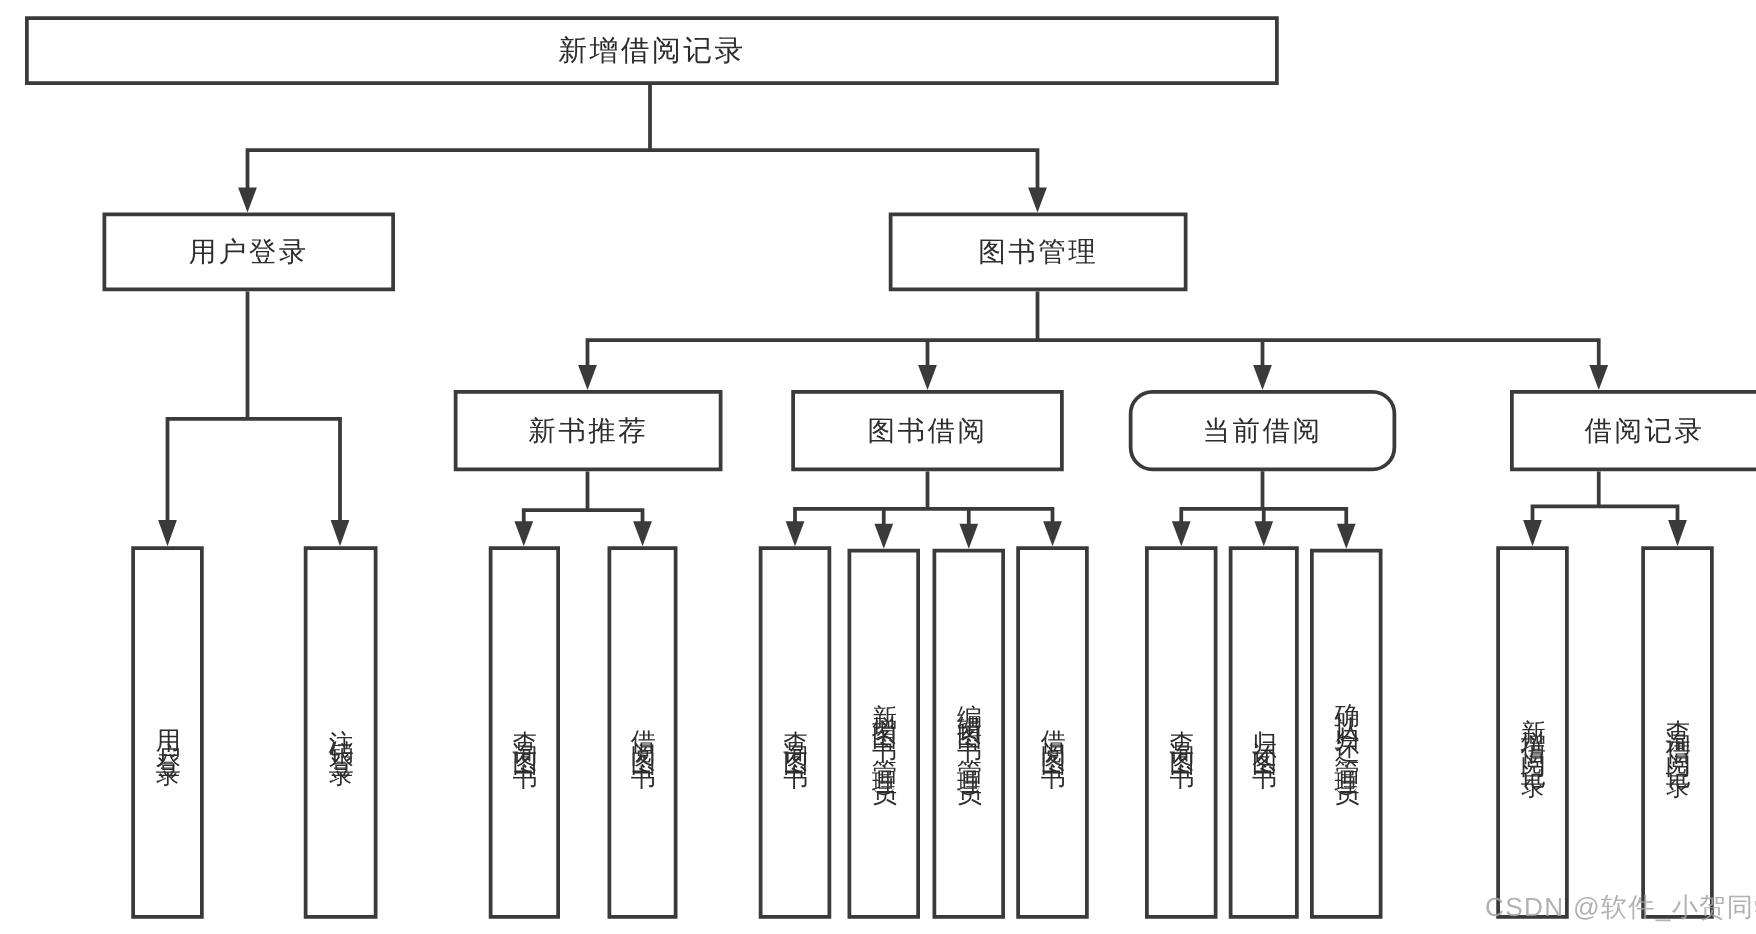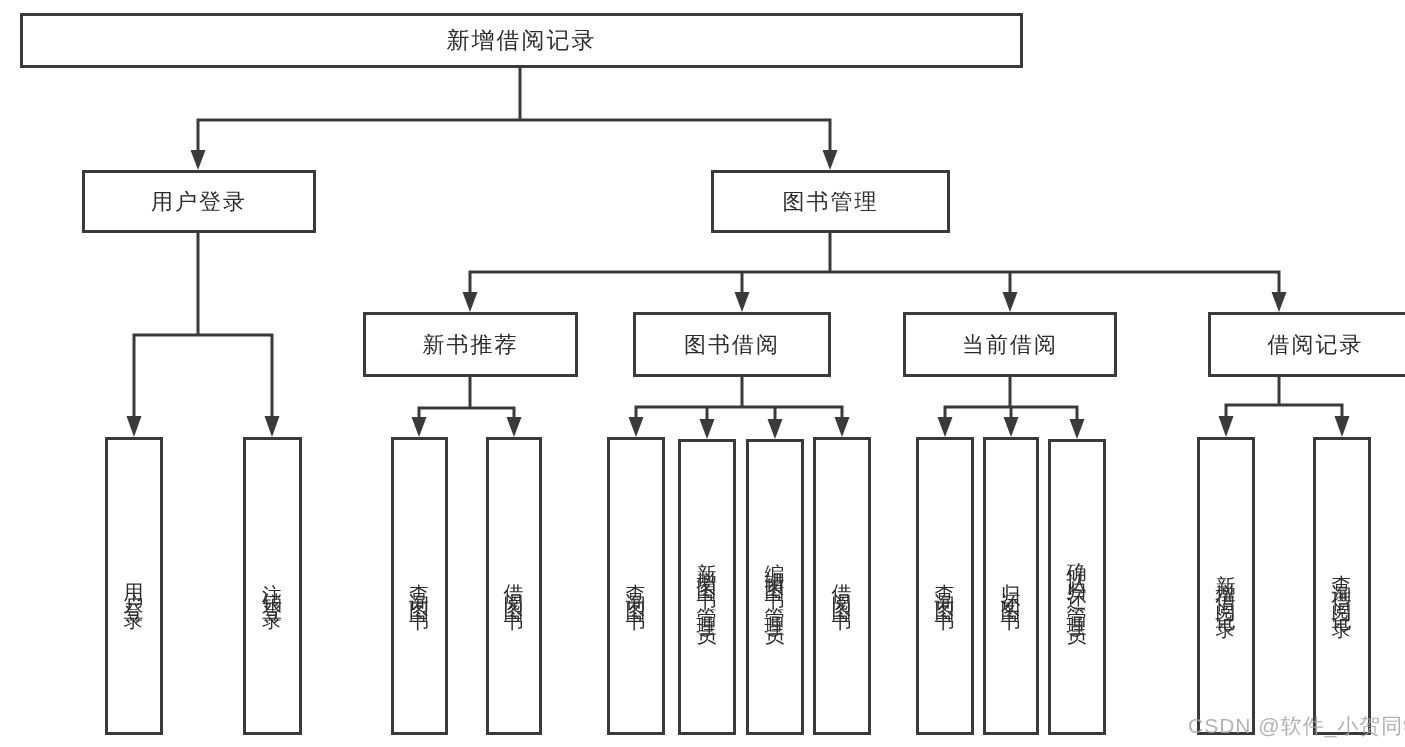--- a/index.html
+++ b/index.html
@@ -49,22 +49,22 @@
     letter-spacing: 9px;
     color: #2d2d2d;
     white-space: nowrap;
     line-height: 1;
   }
   
   #root-box        { left: 20px;   top: 13px;  width: 1003px; height: 55px; }
   #user-login-box  { left: 82px;   top: 170px; width: 234px;  height: 63px; }
   #book-mgmt-box   { left: 711px;  top: 170px; width: 239px;  height: 63px; }
   #new-books-box      { left: 363px;  top: 312px; width: 215px; height: 65px; }
-  #book-borrow-box    { left: 633px;  top: 312px; width: 198px; height: 65px; }
-  #current-borrow-box { left: 903px;  top: 312px; width: 214px; height: 65px; }
+  #book-borrow-box    { left: 633px;  top: 312px; width: 218px; height: 65px; }
+  #current-borrow-box { left: 903px;  top: 312px; width: 214px; height: 65px; border-radius: 19px; }
   #borrow-records-box { left: 1172px; top: 312px; width: 215px; height: 65px; margin-left: 36px; }
   #leaf-ul-login   { left: 105px;  top: 437px; width: 58px; height: 298px; }
   #leaf-ul-logout  { left: 243px;  top: 437px; width: 59px; height: 298px; }
   #leaf-nb-query   { left: 391px;  top: 437px; width: 57px; height: 298px; }
   #leaf-nb-borrow  { left: 486px;  top: 437px; width: 56px; height: 298px; }
   #leaf-bb-query   { left: 607px;  top: 437px; width: 58px; height: 298px; }
   #leaf-bb-add     { left: 678px;  top: 439px; width: 58px; height: 296px; }
   #leaf-bb-edit    { left: 746px;  top: 439px; width: 58px; height: 296px; }
   #leaf-bb-borrow  { left: 813px;  top: 437px; width: 58px; height: 298px; }
   #leaf-cb-query   { left: 916px;  top: 437px; width: 58px; height: 298px; }

